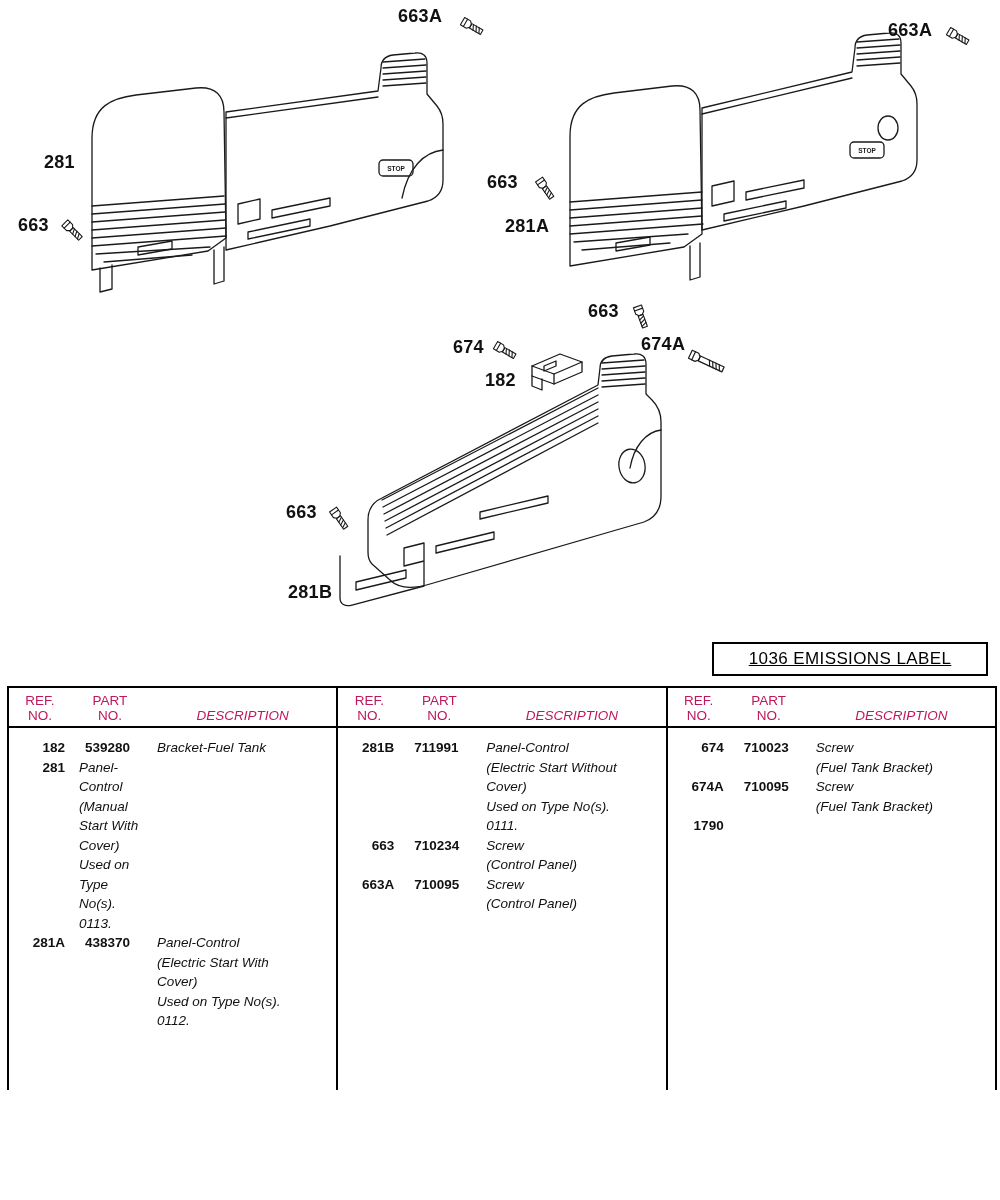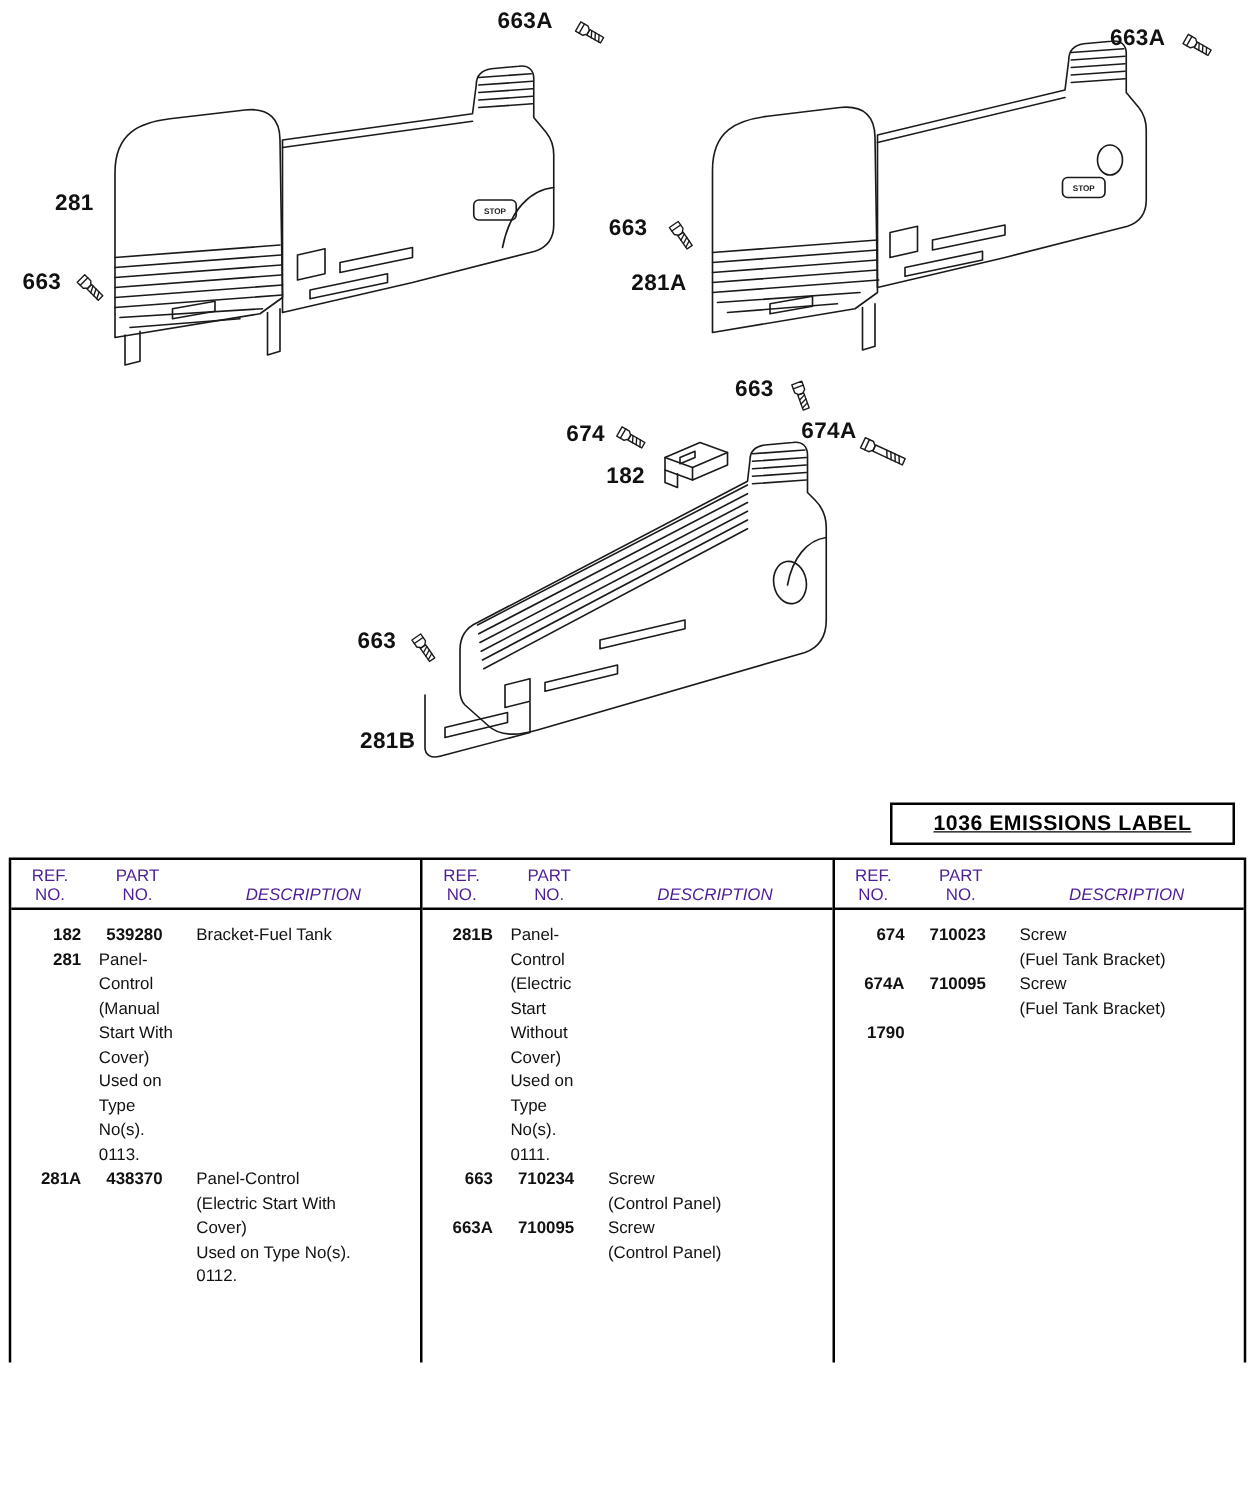--- a/index.html
+++ b/index.html
@@ -21,43 +21,43 @@
     color: #111; white-space: nowrap;
   }
 
   
   .emissions-box {
     position: absolute; top: 642px; left: 712px; width: 272px; height: 30px;
     border: 2px solid #000; background: #fff;
     display: flex; align-items: center; justify-content: center;
   }
   .emissions-box span {
-    font-weight: bold; font-size: 17px; letter-spacing: 0.4px;
+    font-weight: normal; font-size: 17px; letter-spacing: 0.4px;
     text-decoration: underline;
   }
 
   
   .parts-table {
     position: absolute; top: 686px; left: 7px; width: 986px; height: 512px;
     border: 2px solid #000; background: #fff;
     display: flex;
   }
   .tcol { flex: 1 1 0; border-right: 2px solid #000; display: flex; flex-direction: column; min-width: 0; }
   .tcol:last-child { border-right: none; }
   .thead {
     display: grid; grid-template-columns: 62px 78px 1fr;
     padding: 5px 0 3px 0; border-bottom: 2px solid #000;
   }
-  .th { font-size: 13.5px; line-height: 15px; text-align: center; color: #4c1d95; }
+  .th { font-size: 13.5px; line-height: 15px; text-align: center; color: #be185d; }
   .th.desc-h { align-self: end; font-style: italic; }
   .tbody { padding-top: 10px; }
   .entry { display: grid; grid-template-columns: 62px 78px 1fr; font-size: 13.5px; line-height: 19.5px; color: #111; }
   .ref-cell  { font-weight: bold; text-align: right; padding-right: 6px; }
   .part-cell { font-weight: bold; padding-left: 14px; }
-  .desc-cell { white-space: pre-line; padding-left: 8px; padding-right: 2px; }
+  .desc-cell { white-space: pre-line; padding-left: 8px; padding-right: 2px; font-style: italic; }
 </style>
 </head>
 <body>
 
 <div class="page">
 
   <div class="diagram">
     <svg width="1000" height="660" viewBox="0 0 1000 660" fill="none" stroke="#1a1a1a" stroke-width="1.3" stroke-linejoin="round" stroke-linecap="round">
       <defs>
         <g id="screw">
@@ -204,20 +204,21 @@
         </div>
         <div class="th">
           <div>PART</div>
           <div>NO.</div>
         </div>
         <div class="th desc-h">DESCRIPTION</div>
       </div>
       <div class="tbody">
         <div class="entry">
           <div class="ref-cell">281B</div>
+          <div class="part-cell">711991</div>
           <div class="desc-cell">Panel-Control
 (Electric Start Without
 Cover)
 Used on Type No(s).
 0111.</div>
         </div>
         <div class="entry">
           <div class="ref-cell">663</div>
           <div class="part-cell">710234</div>
           <div class="desc-cell">Screw

